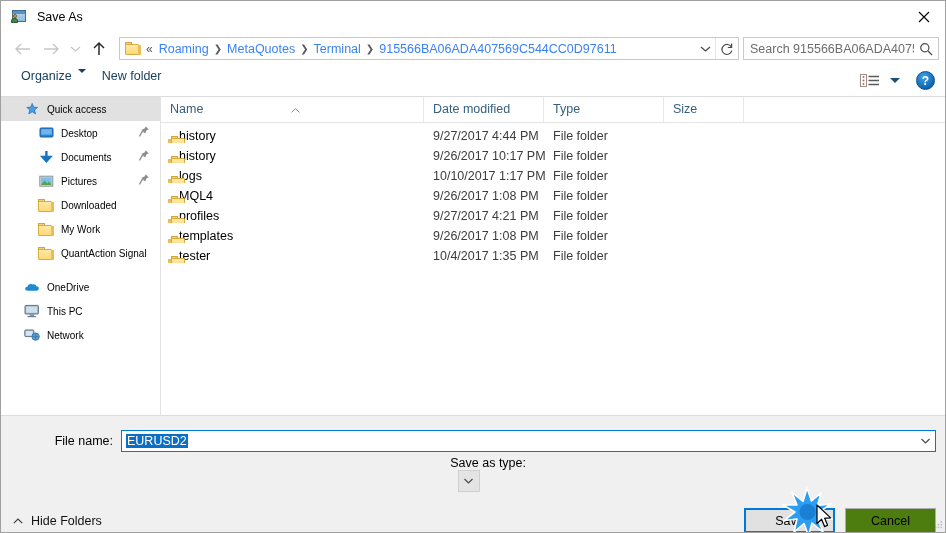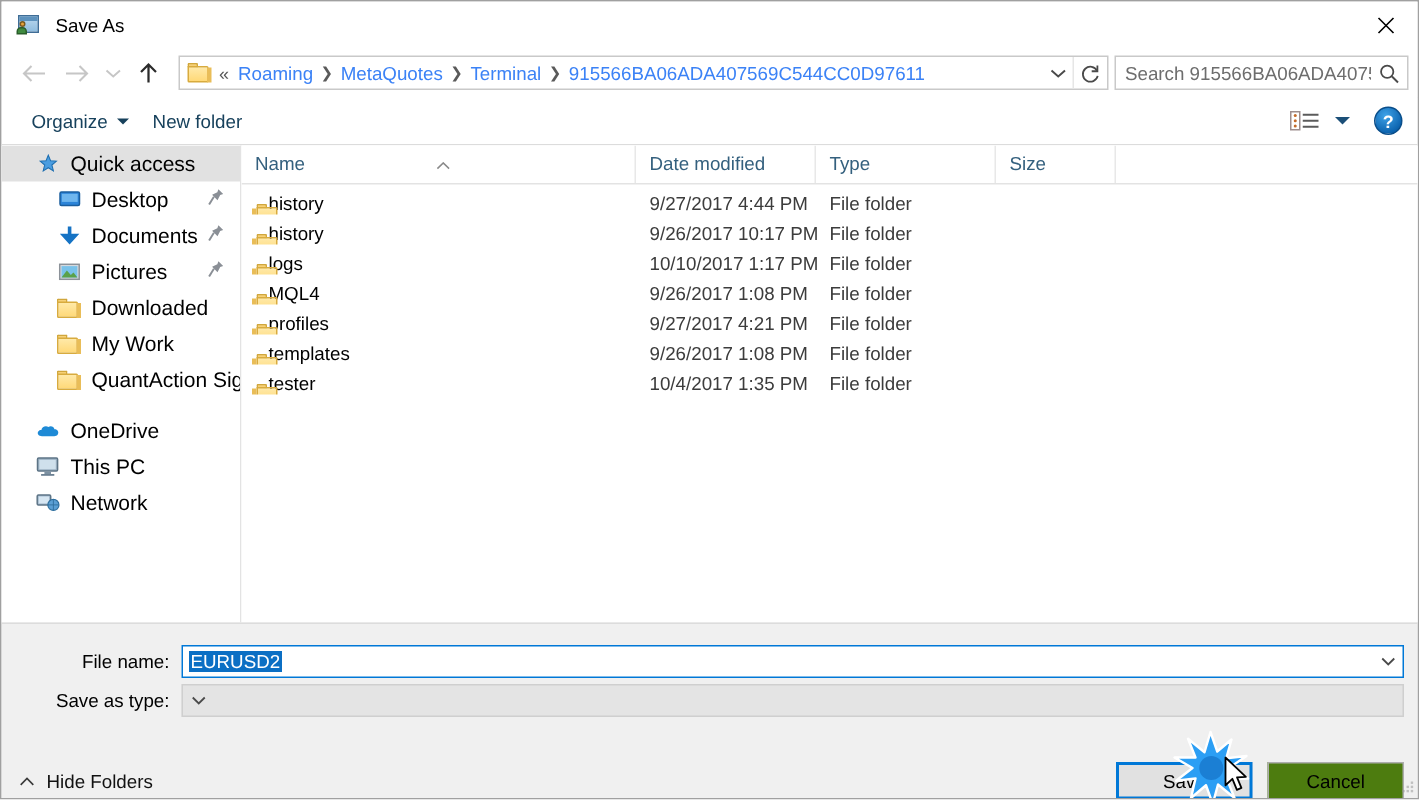--- a/index.html
+++ b/index.html
@@ -207,21 +207,21 @@
     position: absolute;
     left: 0; top: 64px;
     width: 946px; height: 32px;
     background: #ffffff;
     border-bottom: 1px solid #dcdcdc;
     display: flex;
     align-items: center;
     box-sizing: border-box;
   }
   .tb-item {
-    display: flex; align-items: center;
+    display: flex; 
     height: 24px;
     padding: 0 8px;
     font-size: 12.5px;
     color: #17415c;
     cursor: default;
   }
   .tb-item.first { margin-left: 12px; }
   .tb-caret {
     margin-left: 6px;
     width: 0; height: 0;
@@ -282,21 +282,21 @@
   .side-item.selected { background: #e1e1e1; }
   .side-item.lvl0 { padding-left: 22px; }
   .side-item.lvl1 { padding-left: 36px; }
   .side-item .s-ico {
     width: 18px; height: 16px;
     flex: 0 0 auto;
     display: flex; align-items: center; justify-content: center;
     margin-right: 6px;
   }
   .side-item .s-label {
-    font-size: 14px;
+    font-size: 10px;
     color: #000;
     white-space: nowrap;
   }
   .side-item .pin {
     position: absolute;
     right: 10px; top: 4px;
   }
   .side-gap { height: 10px; }
 
   .filelist {
@@ -387,21 +387,21 @@
   }
   .form-row {
     position: absolute;
     left: 0;
     width: 946px;
     height: 22px;
     display: flex;
     align-items: center;
   }
   .form-row.r1 { top: 14px; }
-  .form-row.r2 { top: 40px; }
+  .form-row.r2 { top: 40px; flex-direction: column; }
   .form-label {
     width: 120px;
     text-align: right;
     padding-right: 8px;
     font-size: 12.5px;
     color: #000;
     box-sizing: border-box;
     flex: 0 0 auto;
   }
   .combo {

